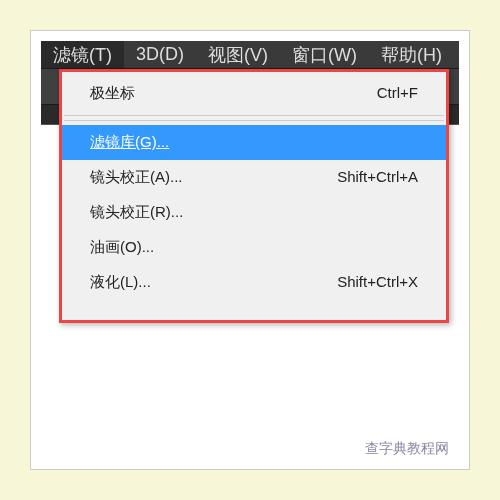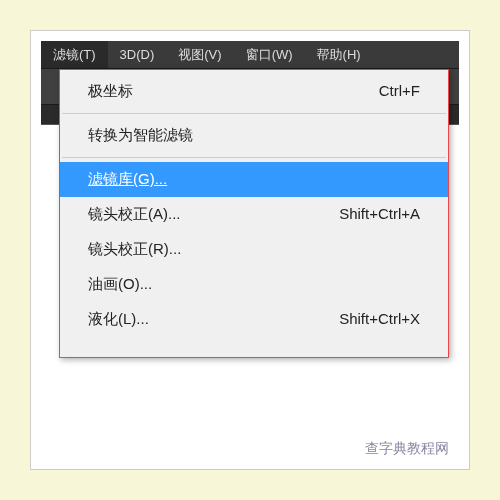--- a/index.html
+++ b/index.html
@@ -1,23 +1,23 @@
 <!DOCTYPE html>
 <html><head>
 <meta charset="utf-8">
 <style>
 * { margin: 0; padding: 0; box-sizing: border-box; font-family: "Microsoft YaHei", sans-serif; }
 body { width: 500px; height: 500px; background: #f7f7d7; display: flex; align-items: center; justify-content: center; }
 .frame { width: 440px; height: 440px; background: #fff; border: 1px solid #ccc; position: relative; overflow: hidden; }
 .app { position: absolute; top: 10px; left: 10px; right: 10px; background: #2a2a2a; color: #ddd; }
 .menubar { display: flex; background: #3a3a3a; height: 28px; align-items: center; border-bottom: 1px solid #1a1a1a; }
-.menubar-item { padding: 0 12px; font-size: 13px; color: #ddd; height: 100%; display: flex; align-items: center; cursor: default; }
+.menubar-item { padding: 0 12px; font-size: 18px; color: #ddd; height: 100%; display: flex; align-items: center; cursor: default; }
 .menubar-item.active { background: #2a2a2a; }
 .toolbar { height: 36px; background: #404040; border-bottom: 1px solid #1a1a1a; }
-.dropdown { position: absolute; top: 38px; left: 28px; width: 390px; background: #f0f0f0; border: 1px solid #ef4444; box-shadow: 2px 2px 6px rgba(0,0,0,0.3); padding: 4px 0; }
+.dropdown { position: absolute; top: 38px; left: 28px; width: 390px; background: #f0f0f0; border: 3px solid #ef4444; box-shadow: 2px 2px 6px rgba(0,0,0,0.3); padding: 4px 0; }
 .menu-item { display: flex; justify-content: space-between; padding: 8px 28px; font-size: 15px; color: #222; cursor: default; }
 .menu-item.highlighted { background: #3399ff; color: #fff; text-decoration: underline; }
 .menu-sep { height: 1px; background: #ccc; margin: 4px 2px; }
 .watermark { position: absolute; bottom: 12px; right: 20px; font-size: 14px; color: rgba(80,80,120,0.7); text-align: right; line-height: 1.3; }
 .ruler { height: 20px; background: #2a2a2a; border-bottom: 1px solid #555; }
 </style>
 </head>
 <body>
 
 <div class="frame">
@@ -32,24 +32,20 @@
     <div class="toolbar"></div>
     <div class="ruler"></div>
   </div>
 
   <div class="dropdown">
     <div class="menu-item">
       <span>极坐标</span>
       <span>Ctrl+F</span>
     </div>
     <div class="menu-sep"></div>
-    <div class="menu-item">
-      <span>转换为智能滤镜</span>
-      <span></span>
-    </div>
     <div class="menu-sep"></div>
     <div class="menu-item highlighted">
       <span>滤镜库(G)...</span>
       <span></span>
     </div>
     <div class="menu-item">
       <span>镜头校正(A)...</span>
       <span>Shift+Ctrl+A</span>
     </div>
     <div class="menu-item">

